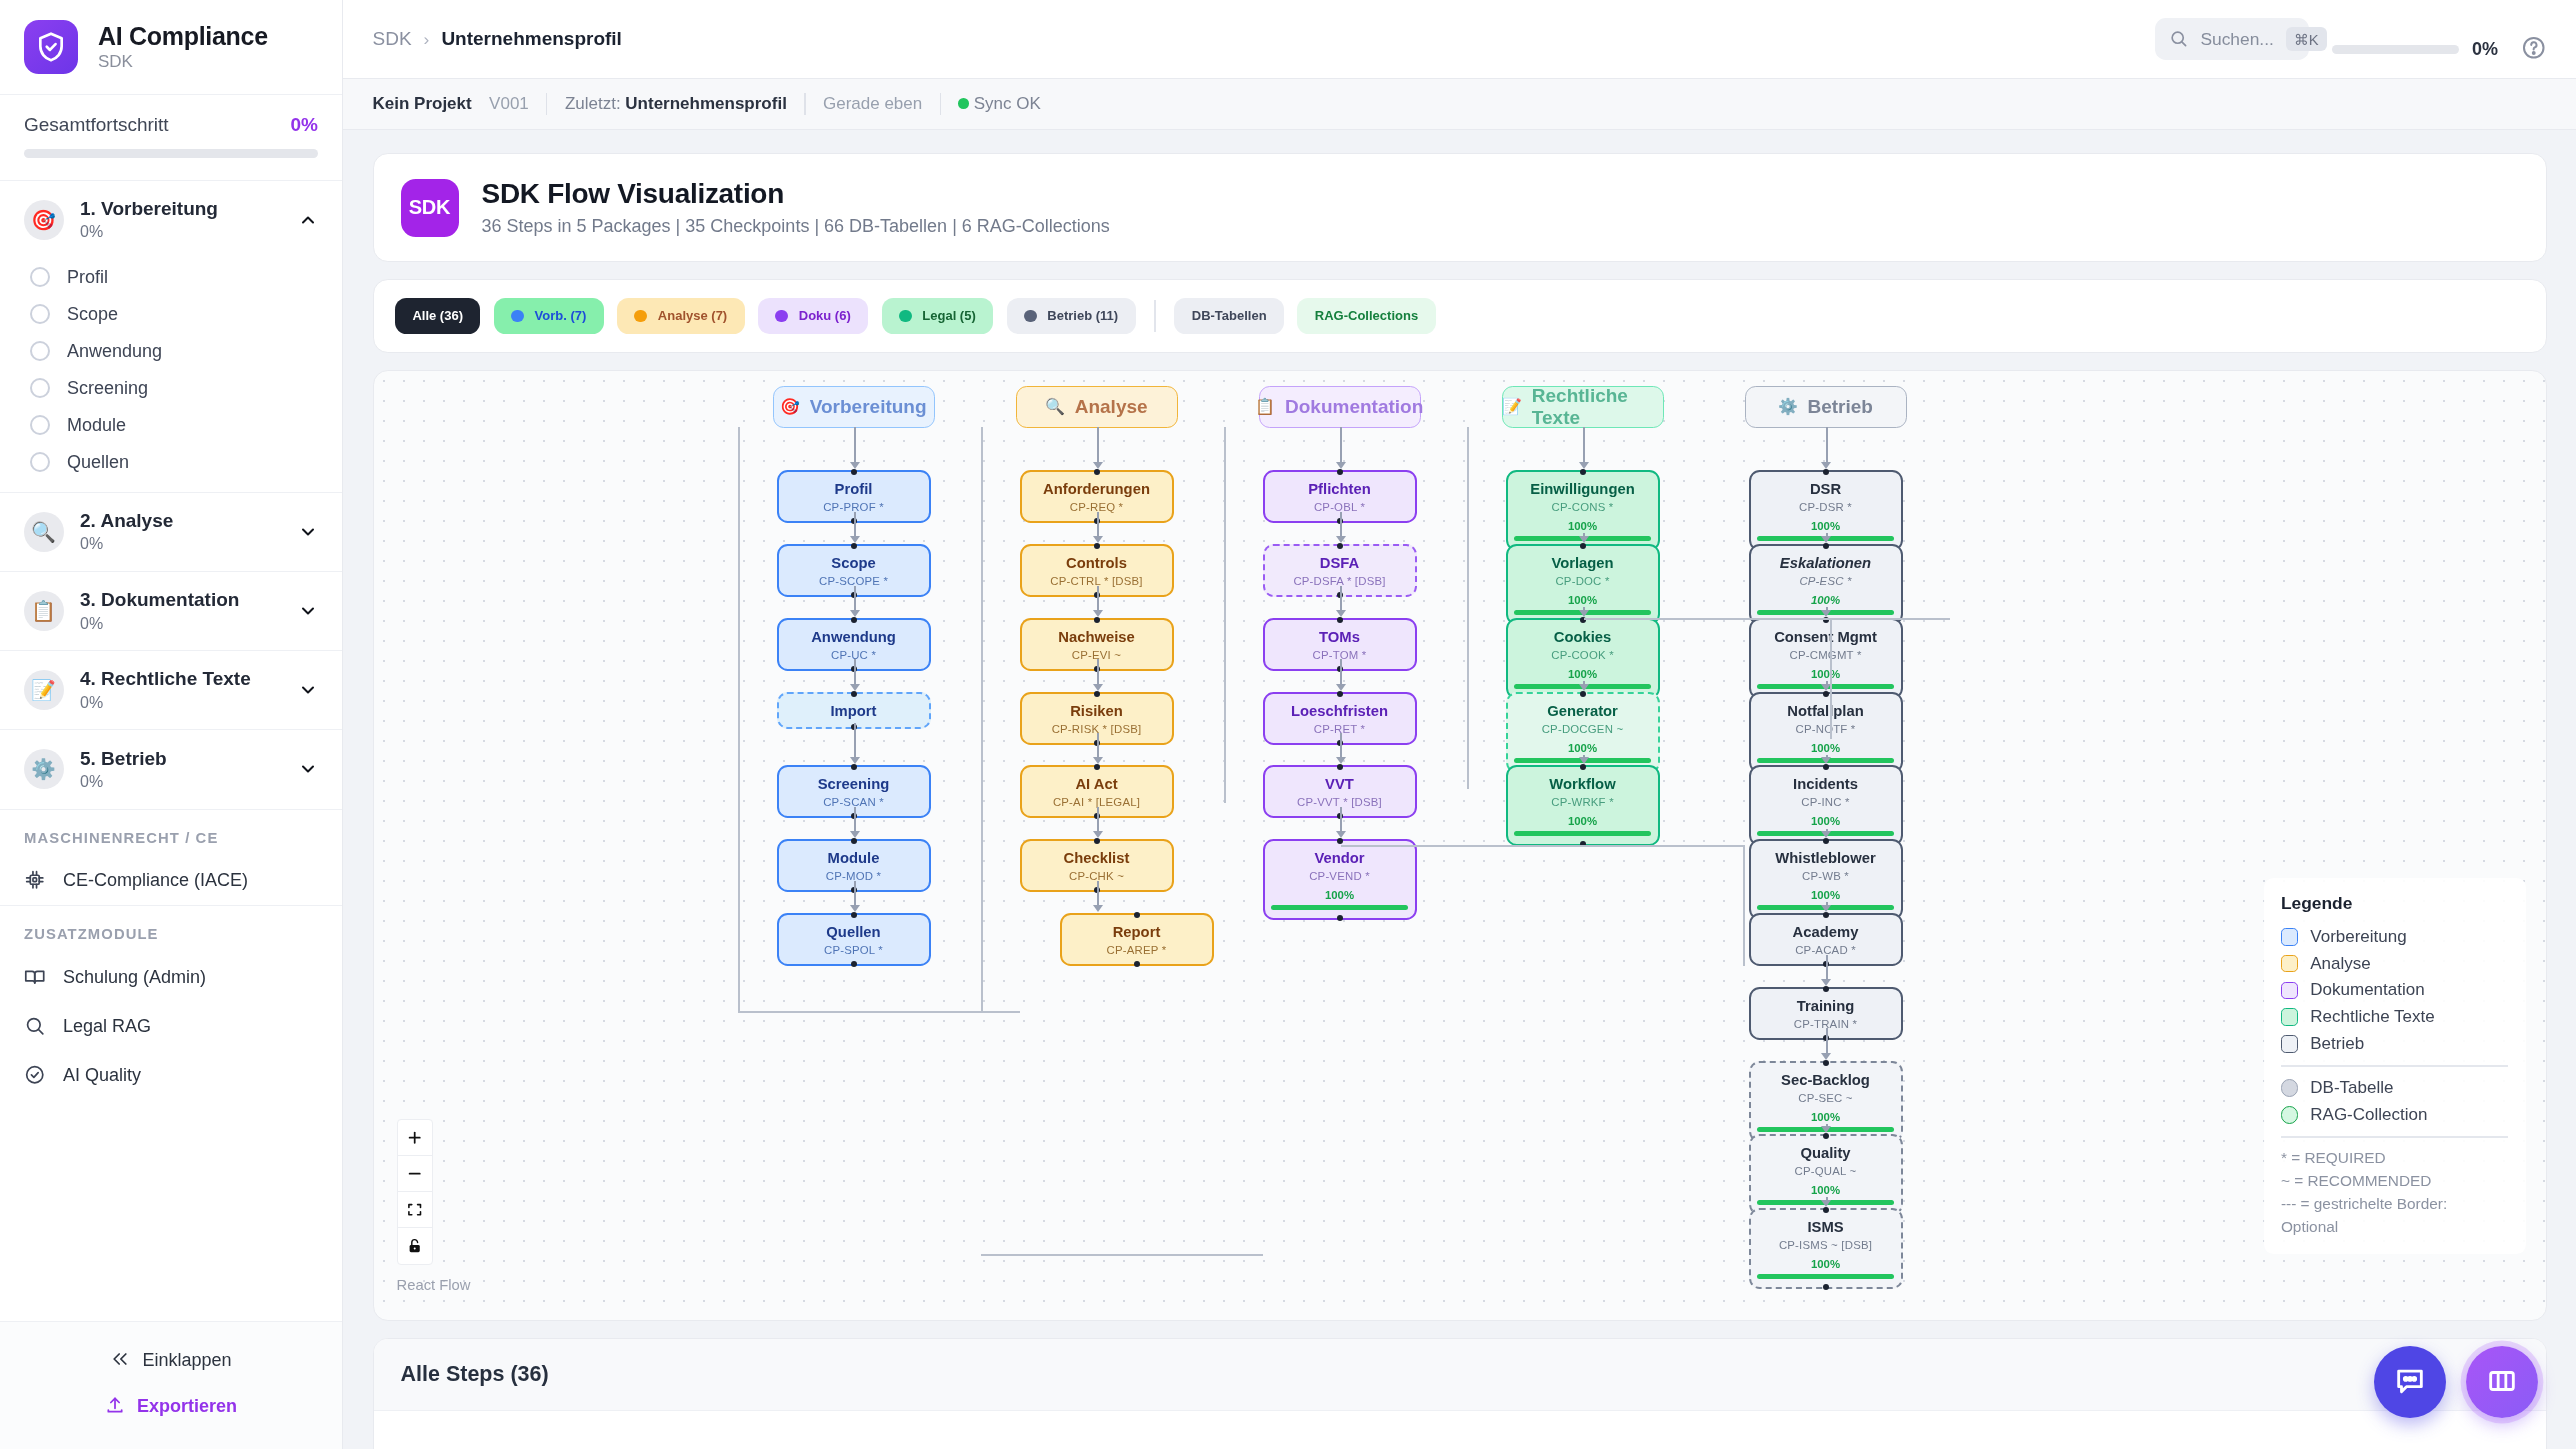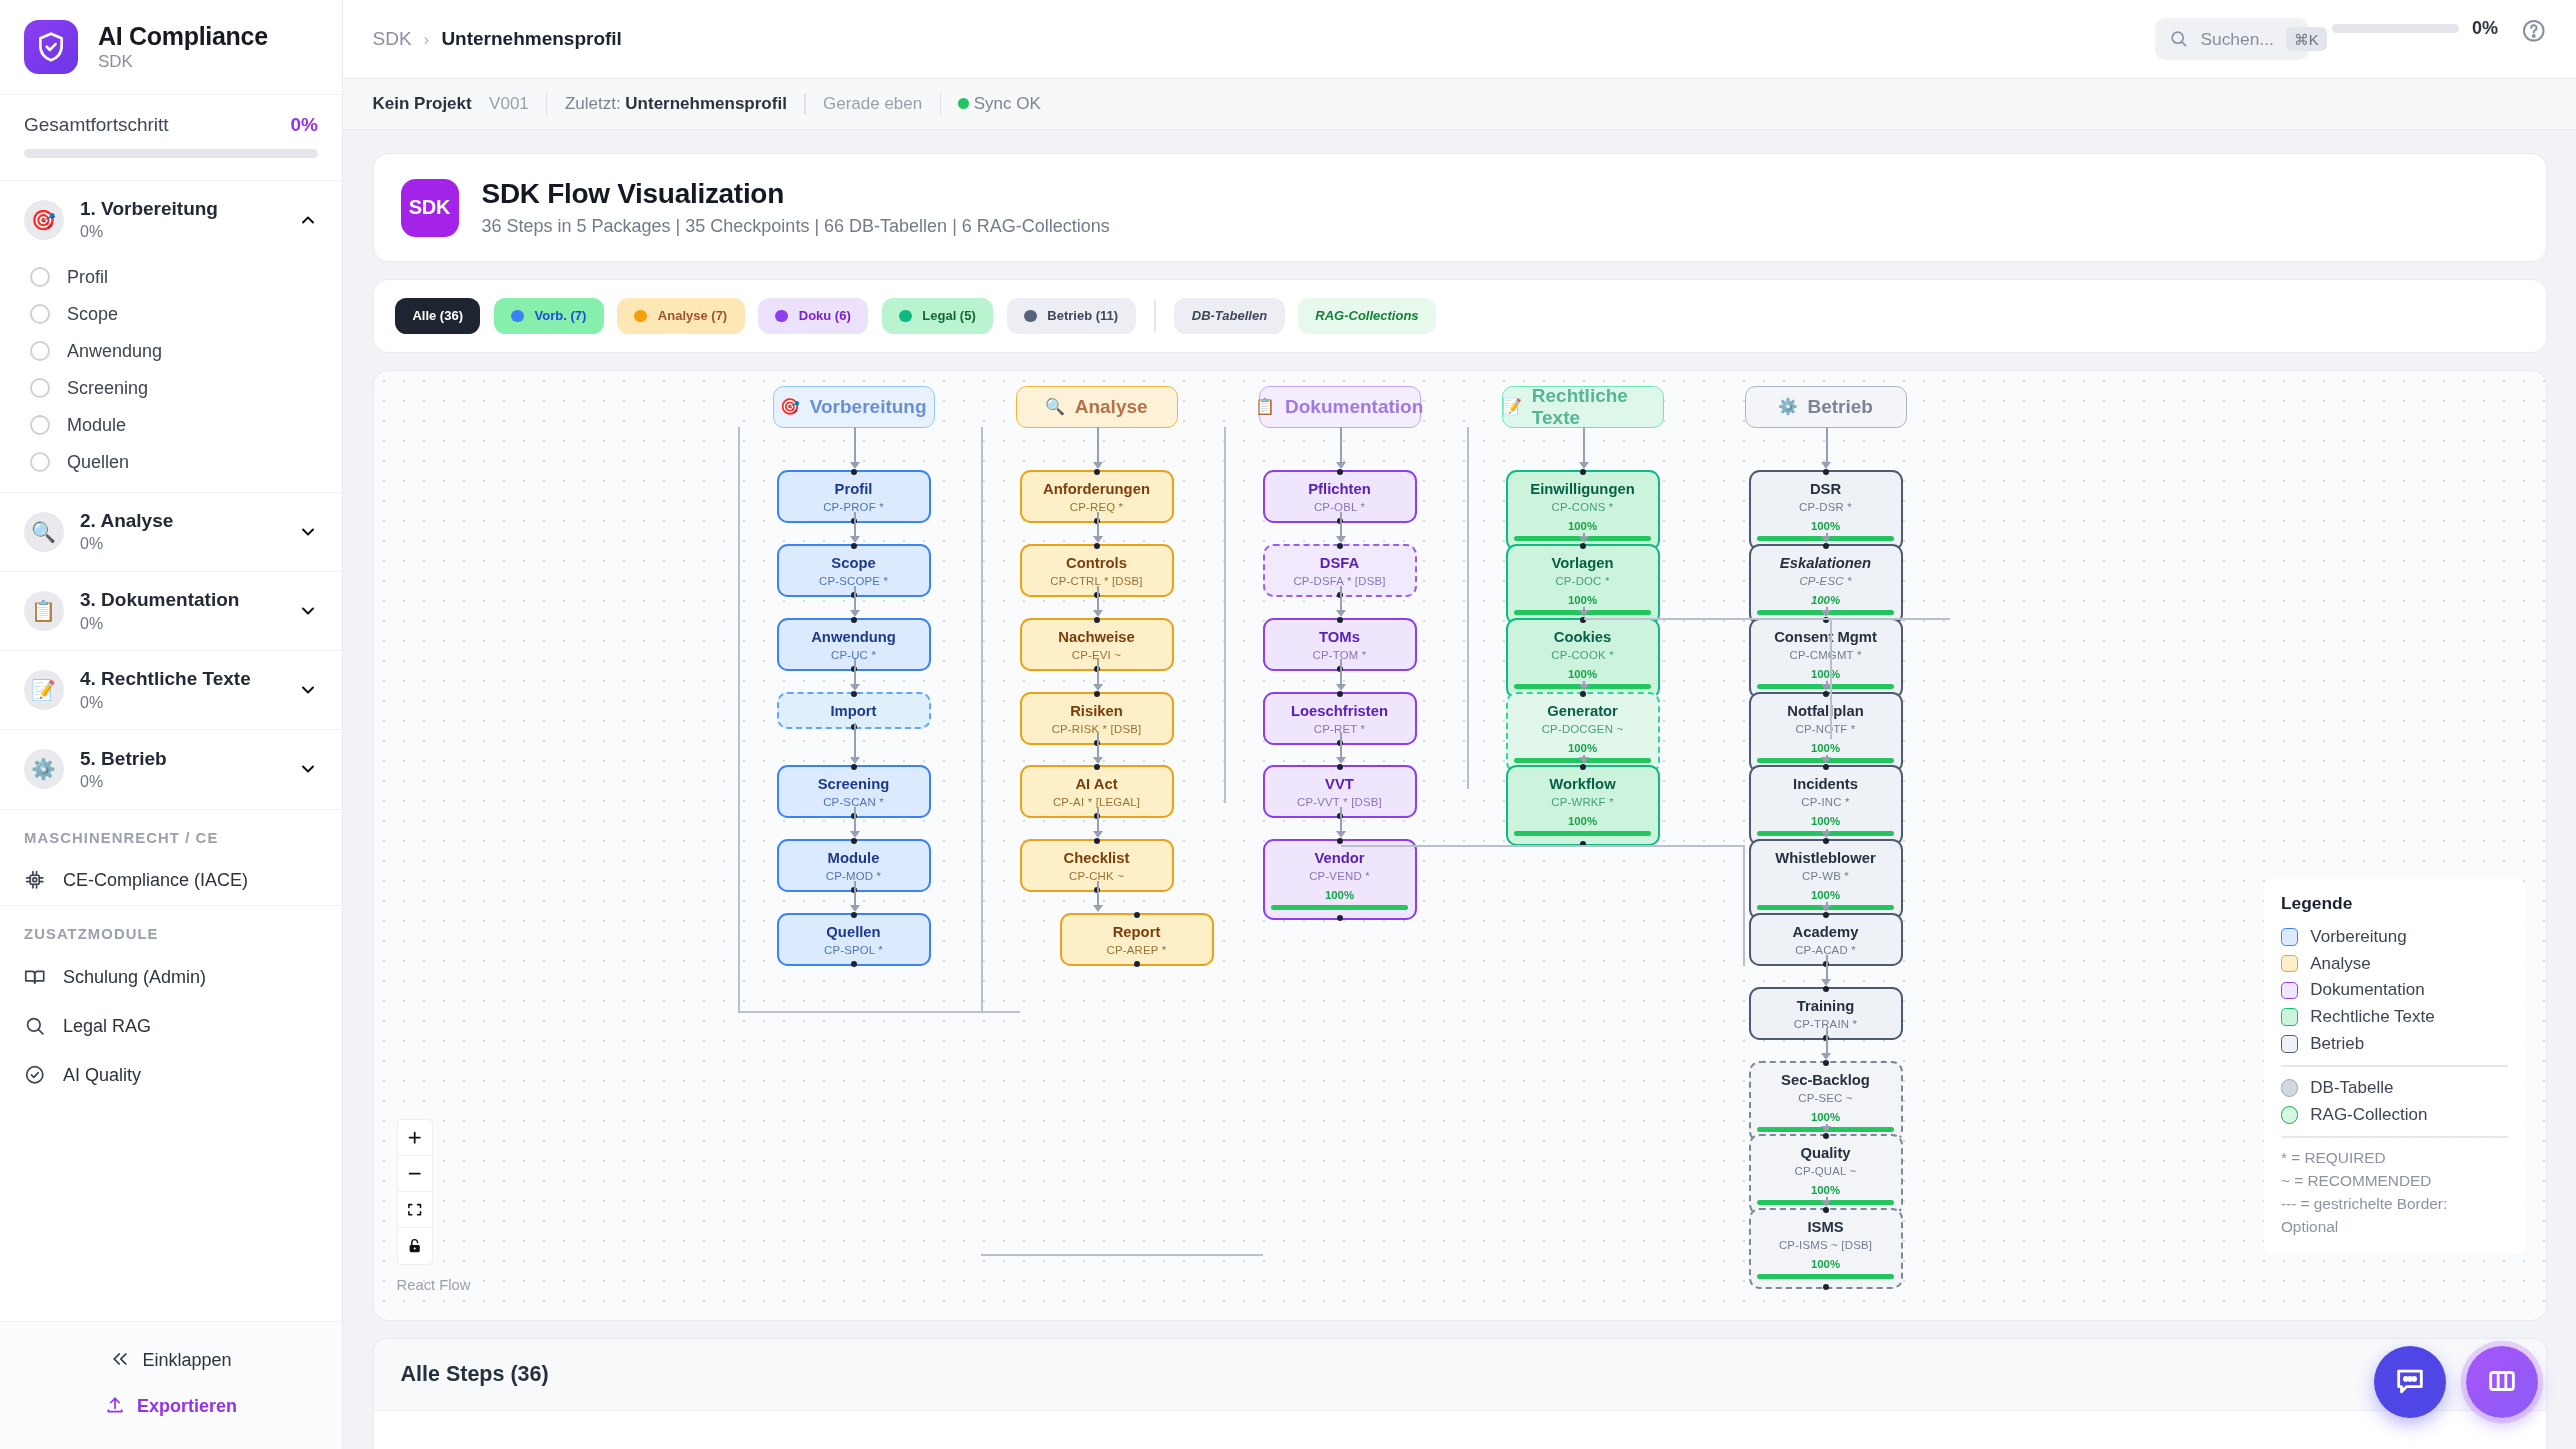--- a/index.html
+++ b/index.html
@@ -65,21 +65,21 @@
   .foot-export { color: #9333ea; font-size: 18px; font-weight: 600; }
 
   
   #main { flex: 1; display: flex; flex-direction: column; height: 1449px; overflow: hidden; background: #f1f3f7; }
 
   .topbar { height: 79px; background: #fff; display: flex; align-items: center; padding: 0 29.5px 0 29.5px; border-bottom: 1.3px solid #e8eaef; }
   .crumbs { display: flex; align-items: center; gap: 12px; }
   .crumb-muted { font-size: 19px; color: #8a90a0; cursor: pointer; }
   .crumb-sep { font-size: 17.4px; color: #aeb3c0; }
   .crumb-current { font-size: 19px; color: #1b2230; font-weight: 600; }
-  .top-right { margin-left: auto; display: flex; align-items: flex-start; gap: 23px; }
+  .top-right { margin-left: auto; display: flex; align-items: flex-end; gap: 23px; }
   .searchbox {
     display: flex; align-items: center; gap: 12px; background: #eff1f5; border-radius: 10.7px;
     padding: 9.4px 12px 9.4px 14.8px; width: 154px; cursor: text;
   }
   .searchbox svg { width: 19px; height: 19px; color: #8a90a0; flex: 0 0 19px; }
   .search-ph { font-size: 17.4px; color: #868d9c; flex: 1; }
   .kbd { background: #e2e5ec; border-radius: 6px; padding: 3.4px 8px; font-size: 14.8px; color: #6c7283; }
   .mini-progress { display: flex; align-items: center; gap: 13.4px; }
   .mini-track { width: 127px; height: 9.4px; border-radius: 4.7px; background: #e4e6eb; }
   .mini-fill { height: 100%; width: 0%; border-radius: 4.7px; background: #9333ea; }
@@ -455,21 +455,21 @@
             <div class="chip chip-legal">
               <span class="cdot" style="background:#10b981"></span>
               <span>Legal (5)</span>
             </div>
             <div class="chip chip-betr">
               <span class="cdot" style="background:#5a6379"></span>
               <span>Betrieb (11)</span>
             </div>
           </div>
         <span class="vbar"></span>
-        <div id="filter-extra" style="display:flex;align-items:center;gap:13.4px;font-style:italic;">
+        <div id="filter-extra" style="display:flex;align-items:center;gap:13.4px;">
             <div class="chip chip-db">
               <span>DB-Tabellen</span>
             </div>
             <div class="chip chip-rag">
               <span>RAG-Collections</span>
             </div>
           </div>
       </div>
 
       <div class="card flow-card">

